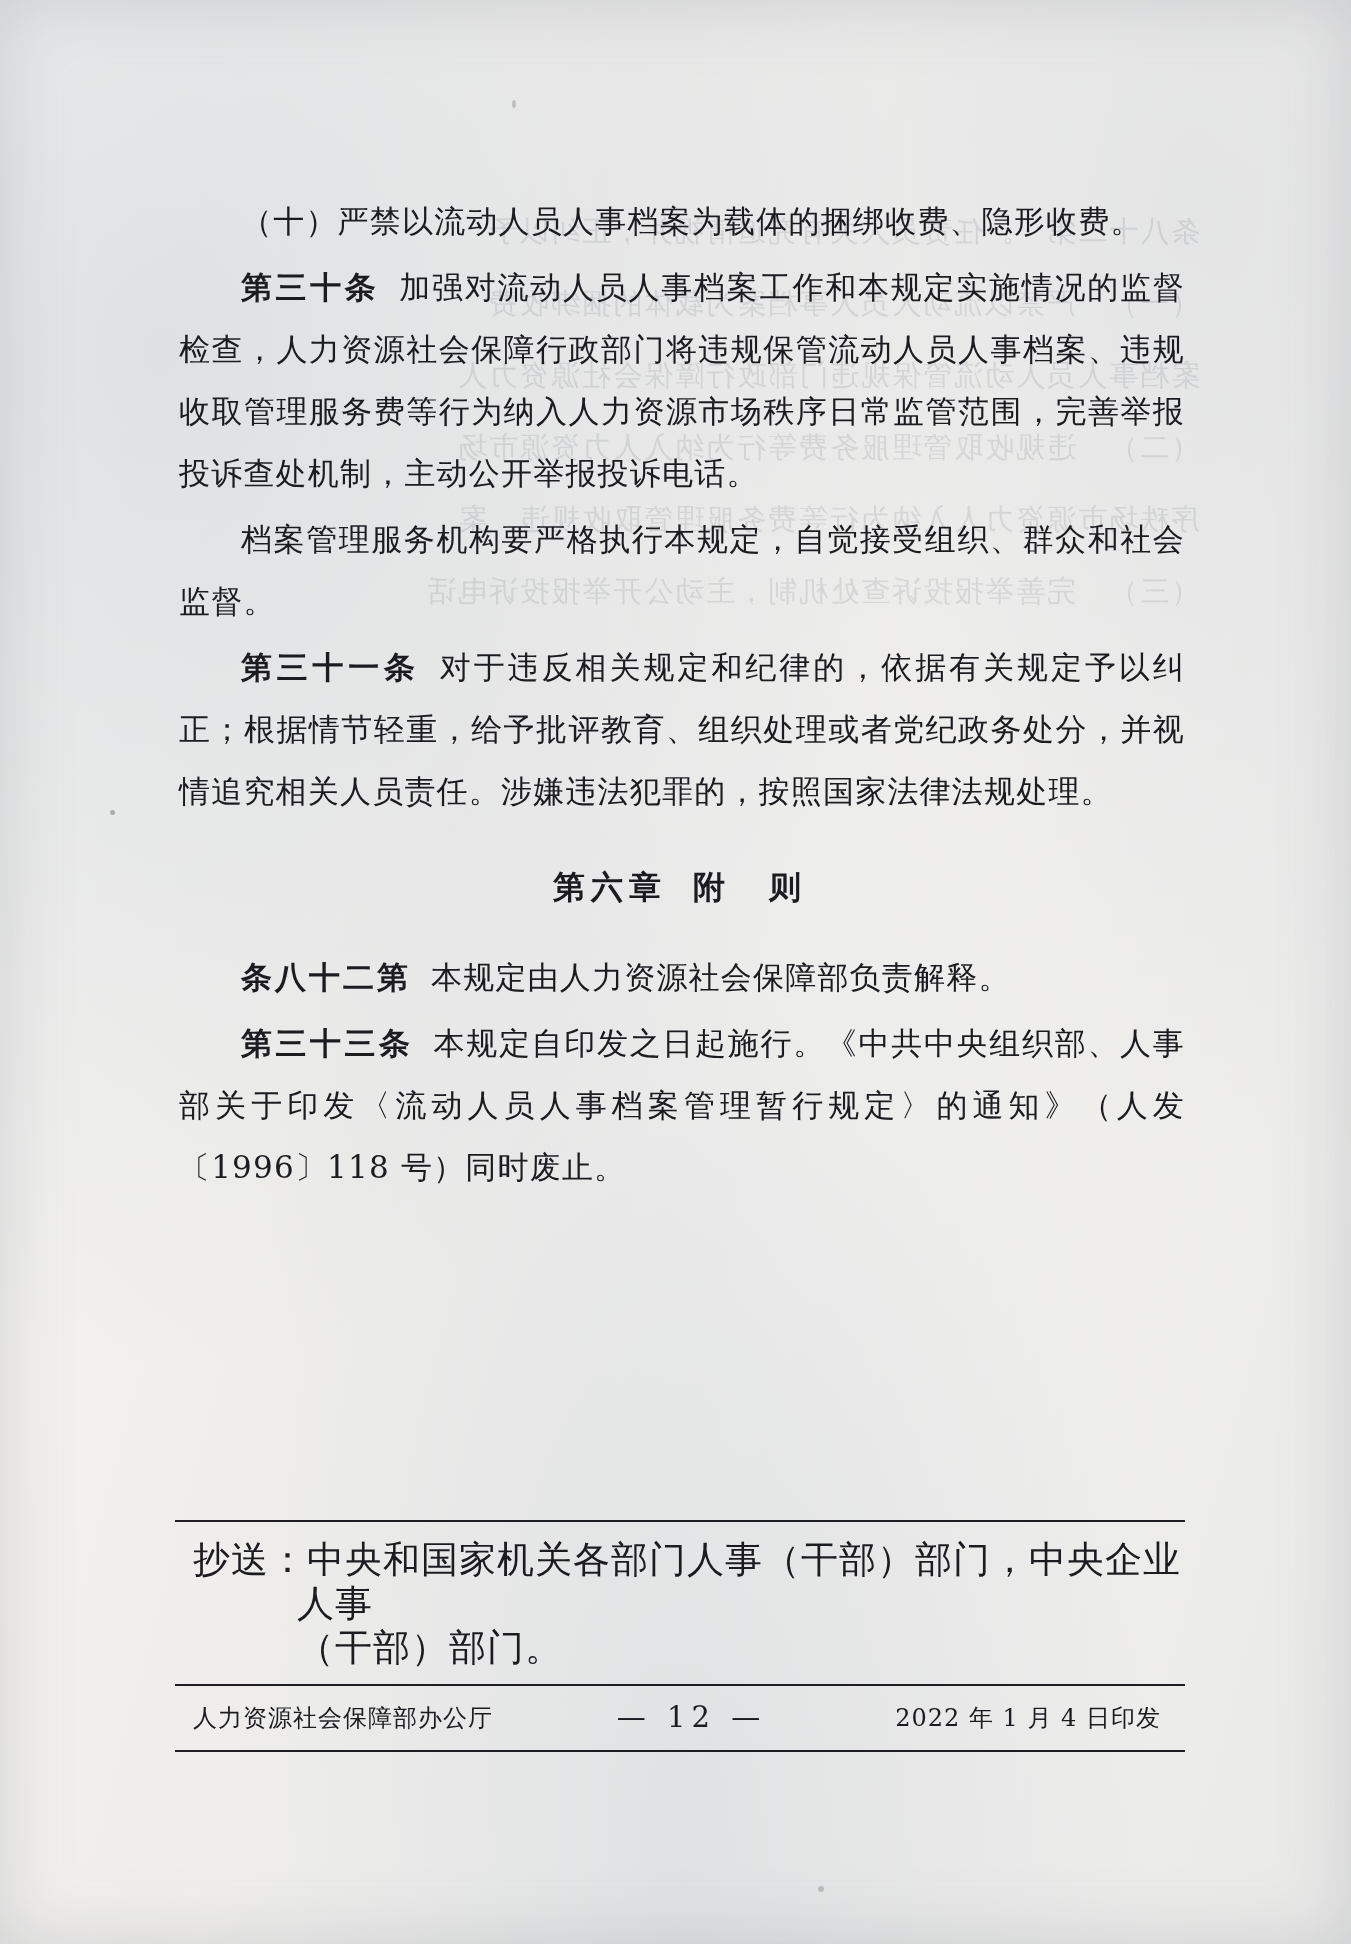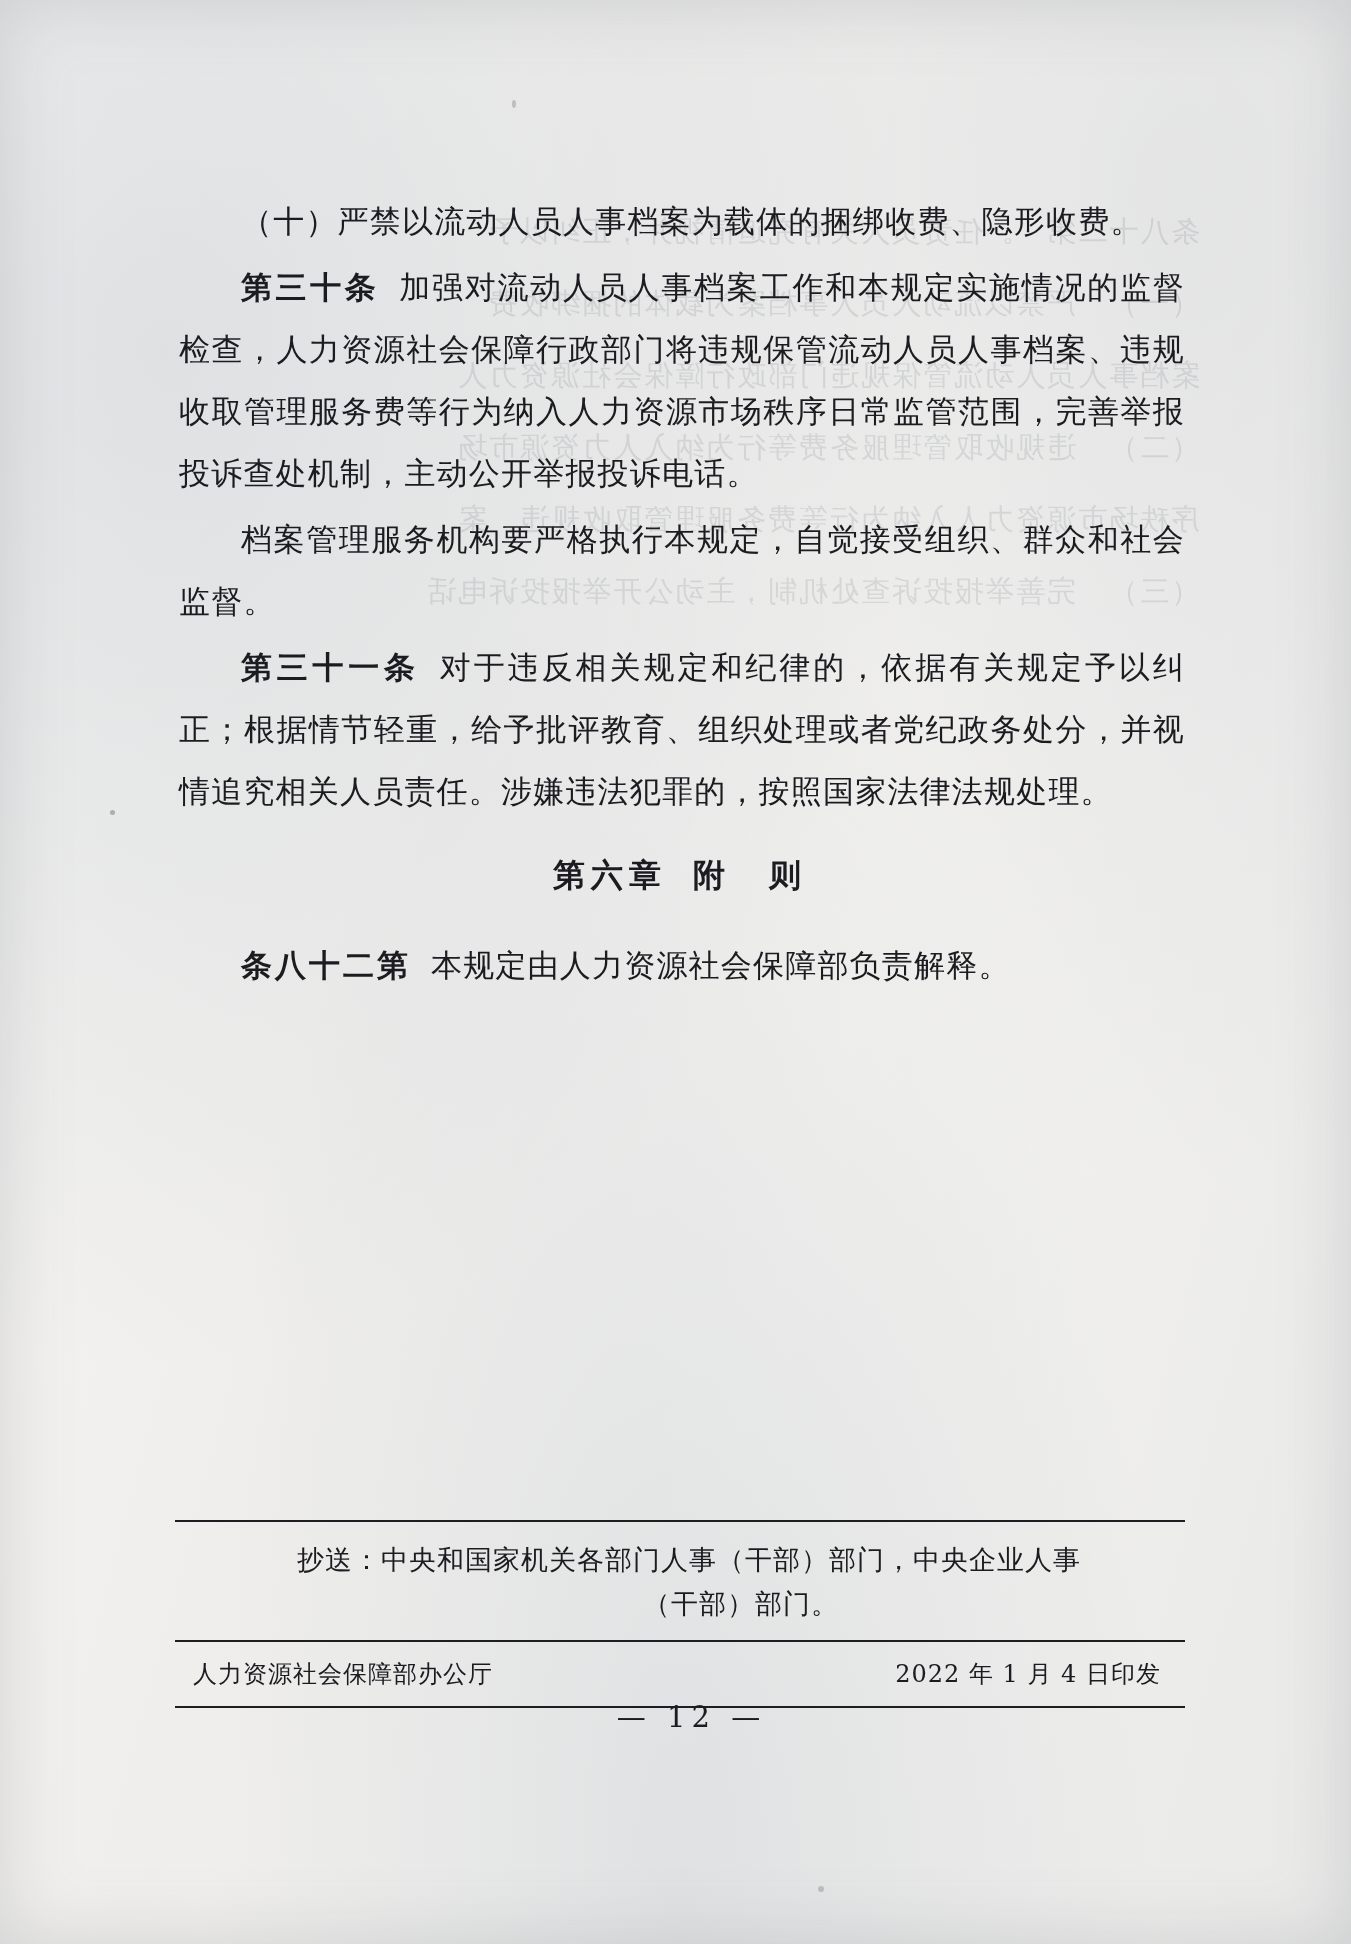--- a/index.html
+++ b/index.html
@@ -67,46 +67,45 @@
     text-align: justify;
     text-justify: inter-ideograph;
   }
   p.para.indent { text-indent: 62px; }
   .label {
     font-weight: 700;
     letter-spacing: 3px;
     margin-right: 20px;
   }
   .chapter {
-    margin: 32px 0 36px 0;
+    margin: 44px 0 36px 0;
     text-align: center;
     font-size: 32px;
     font-weight: 700;
     letter-spacing: 6px;
   }
   .chapter .gap { display: inline-block; width: 26px; }
 
   .footer {
     position: absolute;
     left: 175px;
     top: 1520px;
     width: 1010px;
   }
   .rule {
     height: 0;
     border-top: 2.5px solid #1d1d22;
     width: 100%;
   }
   .rule.thin { border-top-width: 2px; }
   .cc {
-    font-size: 27px;
+    font-size: 37px;
     line-height: 44px;
     letter-spacing: 1px;
     padding: 16px 0 14px 18px;
-    text-align: center;
   }
   .cc .hang { display: block; padding-left: 104px; text-indent: -104px; }
   .cc .cont { display: block; padding-left: 104px; }
   .issuer-row {
     display: flex;
     justify-content: space-between;
     align-items: baseline;
     font-size: 24px;
     letter-spacing: 1px;
     padding: 16px 24px 16px 18px;
@@ -163,20 +162,23 @@
     </p>
 
     <div class="chapter">
       <span>第六章</span><span class="gap"></span><span>附　则</span>
     </div>
 
     <p class="para indent">
       <span class="label">条八十二第</span><span>本规定由人力资源社会保障部负责解释。</span>
     </p>
 
+    <p class="para indent">
+      <span class="label">第三十三条</span><span>本规定自印发之日起施行。《中共中央组织部、人事部关于印发〈流动人员人事档案管理暂行规定〉的通知》（人发〔1996〕118 号）同时废止。</span>
+    </p>
 
   </div>
 
   <div class="footer">
     <div class="rule"></div>
     <div class="cc">
       <span class="hang"><span>抄送：</span><span>中央和国家机关各部门人事（干部）部门，中央企业人事</span></span>
       <span class="cont">（干部）部门。</span>
     </div>
     <div class="rule thin"></div>

